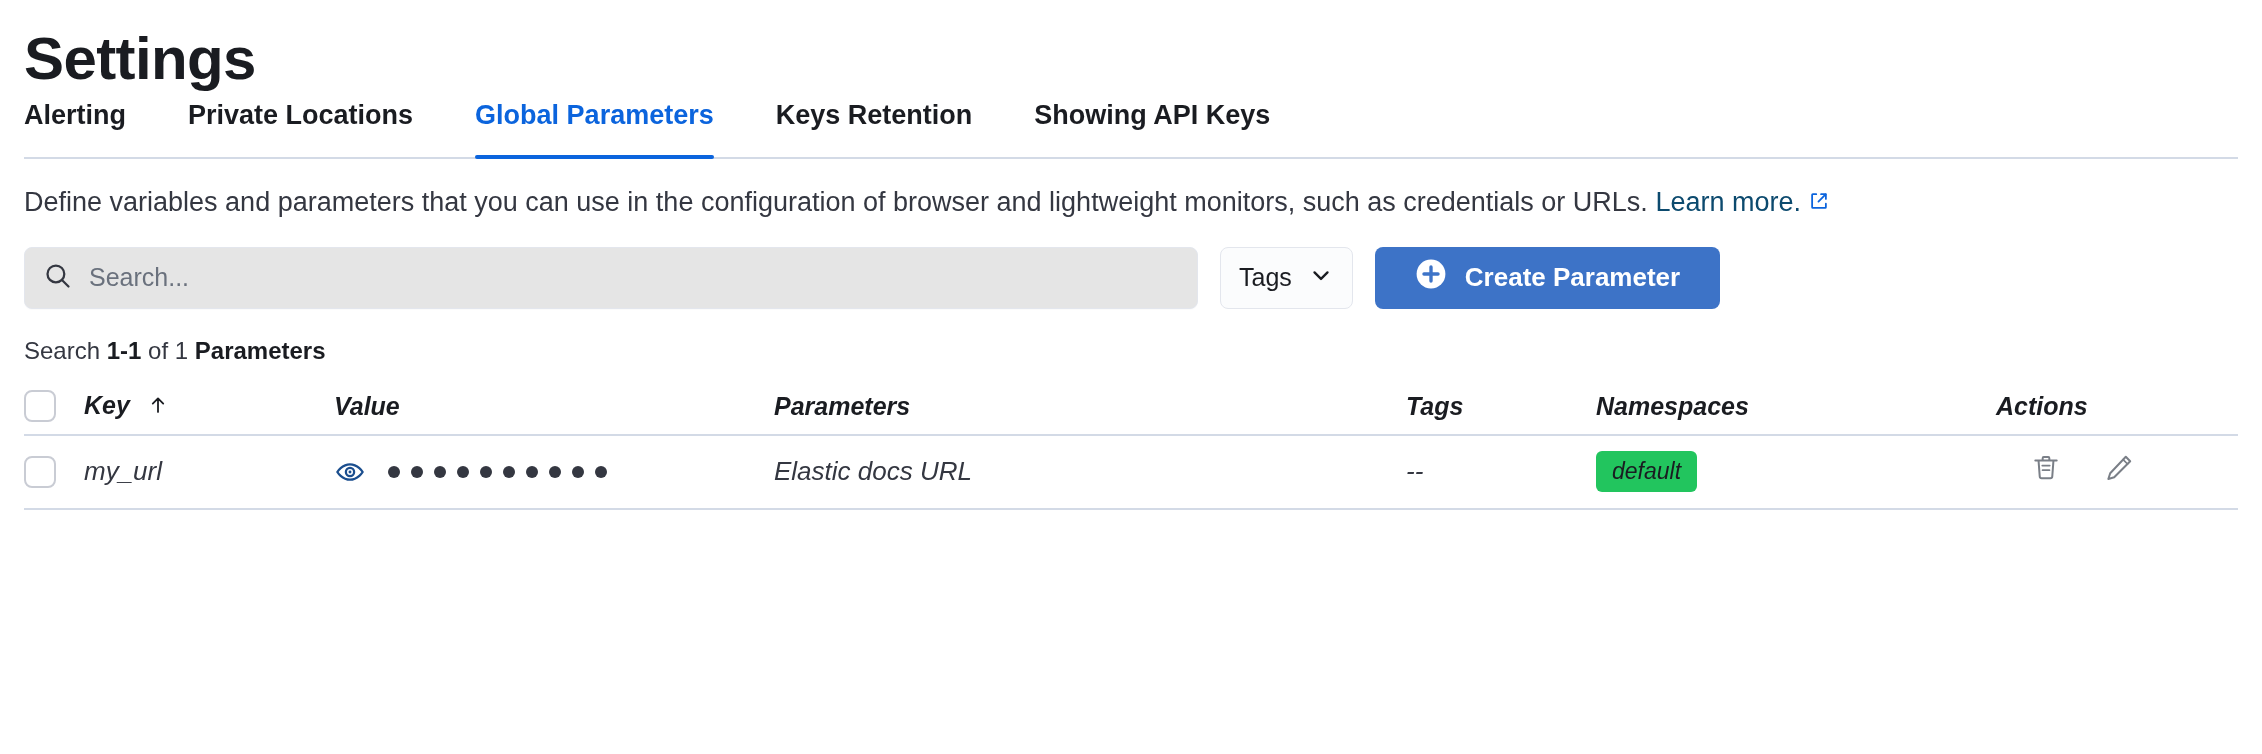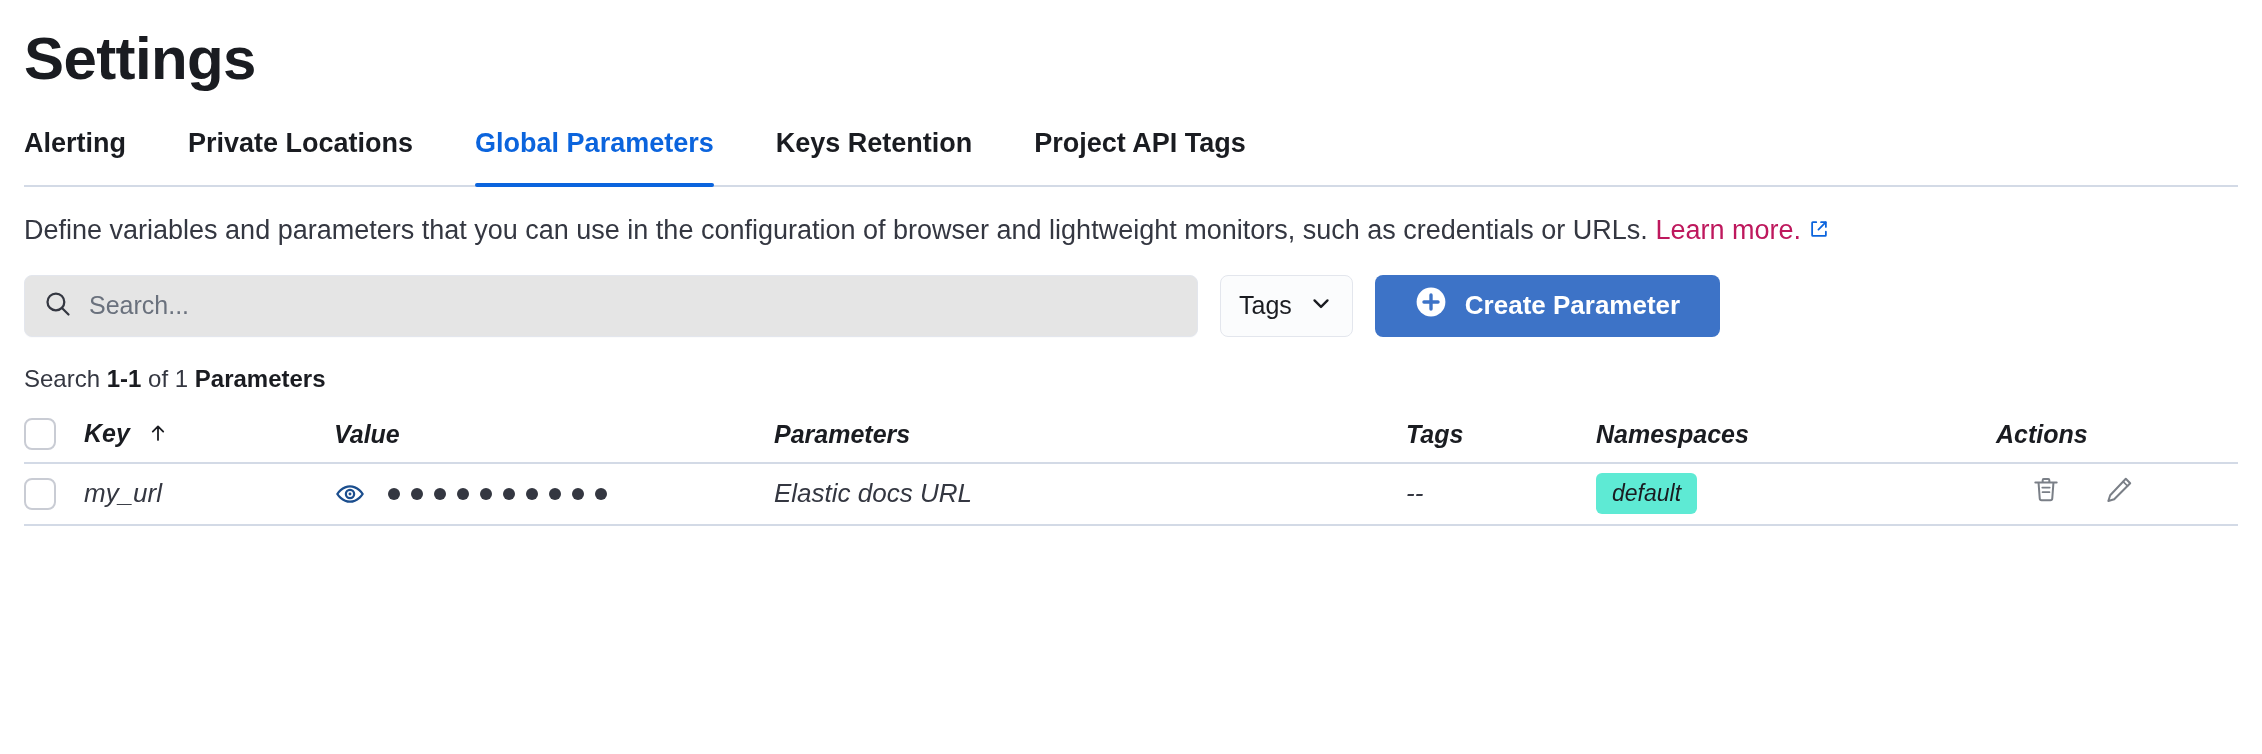--- a/index.html
+++ b/index.html
@@ -25,21 +25,20 @@
     font-size: 60px;
     font-weight: 700;
     letter-spacing: -0.6px;
     color: #1a1c21;
     padding-top: 24px;
     line-height: 1.15;
   }
 
   
   .tabs-wrap {
-    margin-top: 28px;
     border-bottom: 2px solid #d3dae6;
     height: 66px;
     display: flex;
     align-items: center;
   }
   .tab {
     position: relative;
     font-size: 27px;
     font-weight: 700;
     color: #1a1c21;
@@ -61,21 +60,21 @@
 
   
   .desc {
     margin-top: 26px;
     font-size: 27px;
     line-height: 1.28;
     color: #343741;
     max-width: 2200px;
   }
   .desc a {
-    color: #be185d;
+    color: #0c4a6e;
     text-decoration: none;
     cursor: pointer;
   }
   .ext-icon {
     display: inline-block;
     vertical-align: -1px;
     margin-left: 7px;
   }
 
   
@@ -159,21 +158,21 @@
     font-style: italic;
   }
   table.params thead th {
     font-size: 25px;
     font-weight: 700;
     color: #1a1c21;
     height: 56px;
     border-bottom: 2px solid #d3dae6;
   }
   table.params tbody td {
-    height: 62px;
+    height: 74px;
     border-bottom: 2px solid #d3dae6;
     font-size: 26px;
     color: #343741;
     margin-top: 40px;
   }
 
   .col-check  { width: 60px; }
   .col-key    { width: 250px; }
   .col-value  { width: 440px; }
   .col-desc   { width: 632px; }
@@ -204,21 +203,21 @@
   .dots { display: inline-flex; align-items: center; gap: 11px; }
   .dots i {
     width: 12px; height: 12px;
     border-radius: 50%;
     background: #343741;
     display: block;
   }
 
   .badge {
     display: inline-block;
-    background: #5eead4;
+    background: #22c55e;
     color: #1a1c21;
     border-radius: 6px;
     font-size: 23px;
     padding: 7px 16px;
     line-height: 1.2;
   }
 
   .actions-c .act {
     display: inline-flex;
     line-height: 0;
@@ -232,21 +231,21 @@
 
 <div class="page">
 
   <h1 class="page-title">Settings</h1>
 
   <div class="tabs-wrap">
     <div class="tab">Alerting</div>
     <div class="tab">Private Locations</div>
     <div class="tab active">Global Parameters</div>
     <div class="tab">Keys Retention</div>
-    <div class="tab">Project API Tags</div>
+    <div class="tab">Showing API Keys</div>
   </div>
 
   <p class="desc">
     <span>Define variables and parameters that you can use in the configuration of browser and lightweight monitors, such as credentials or URLs.</span>
     <a href="#"><span>Learn more.</span><span class="ext-icon"><svg width="22" height="22" viewBox="0 0 16 16" fill="none">
             <path d="M6 3H3.5A0.5 0.5 0 0 0 3 3.5v9A0.5 0.5 0 0 0 3.5 13h9a0.5 0.5 0 0 0 0.5-0.5V10" stroke="#0b64dd" stroke-width="1.3" stroke-linecap="round"></path>
             <path d="M9.5 3H13v3.5" stroke="#0b64dd" stroke-width="1.3" stroke-linecap="round" stroke-linejoin="round"></path>
             <path d="M12.8 3.2L7.6 8.4" stroke="#0b64dd" stroke-width="1.3" stroke-linecap="round"></path>
           </svg></span></a>
   </p>

